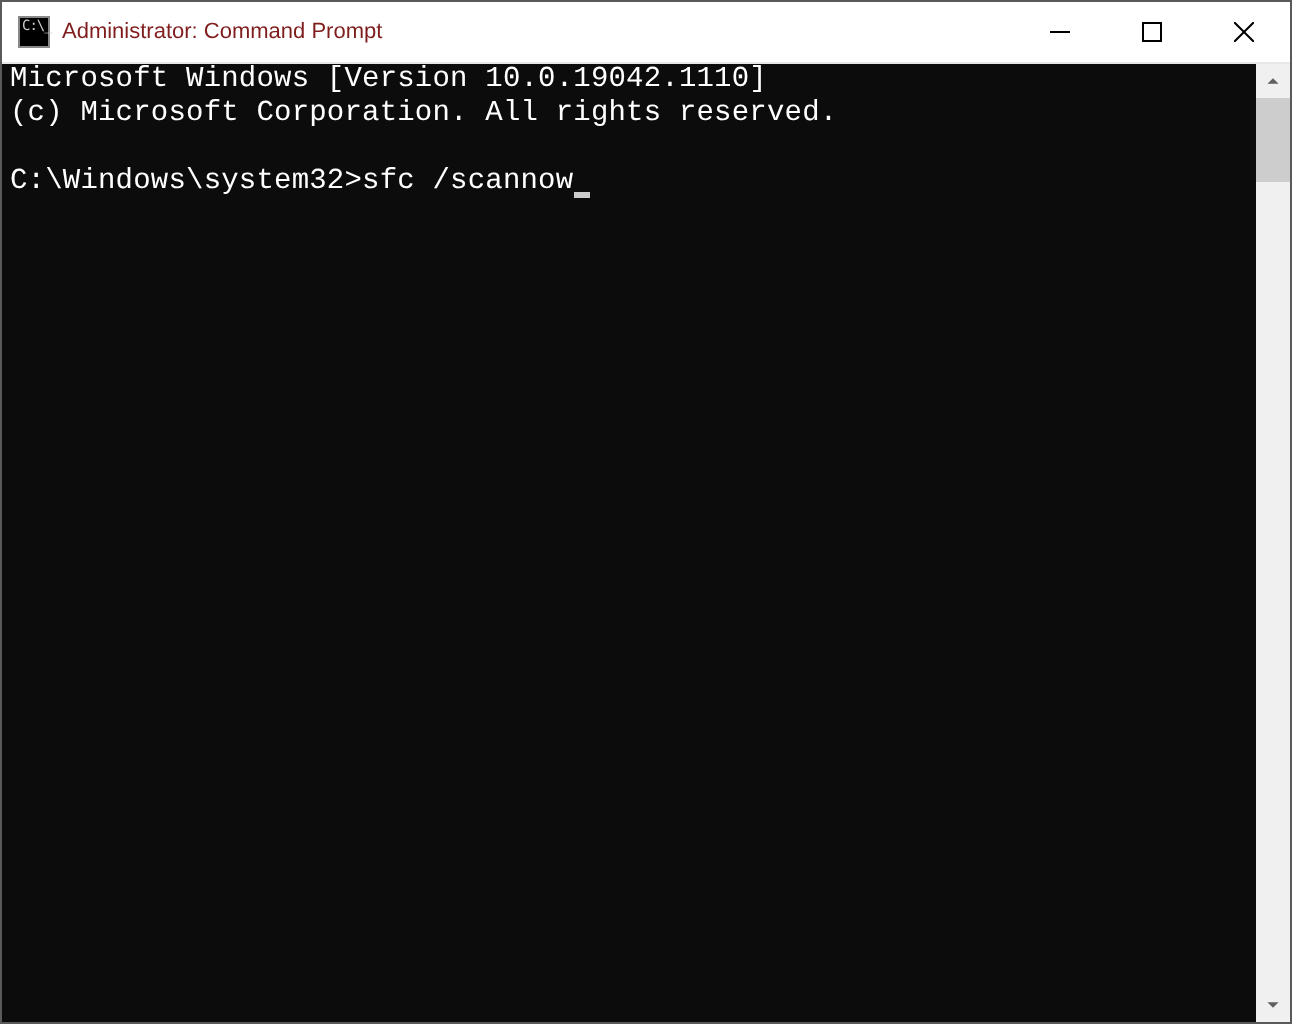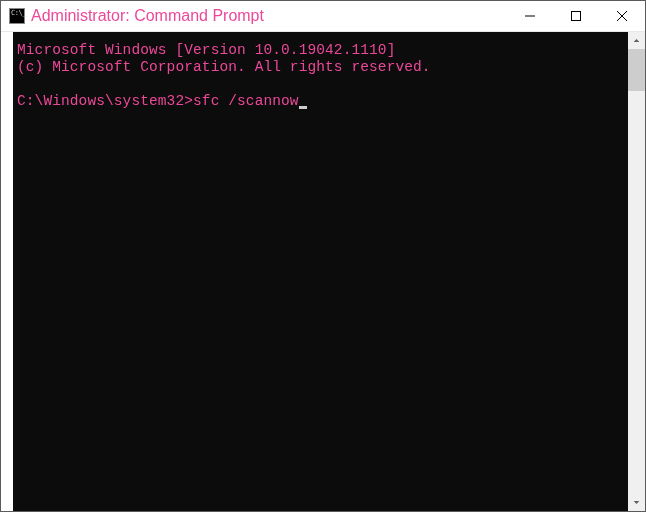--- a/index.html
+++ b/index.html
@@ -44,22 +44,22 @@
       content: "C:\\_";
       position: absolute;
       top: 0px;
       left: 1px;
       font-size: 7px;
       color: #ccc;
       font-family: Consolas, monospace;
       letter-spacing: -0.5px;
     }
     .titlebar-text {
-      font-size: 16px;
-      color: #ec4899;
+      font-size: 11px;
+      color: #7f1d1d;
       flex: 1;
       white-space: nowrap;
       overflow: hidden;
     }
     .titlebar-controls {
       display: flex;
       height: 100%;
     }
     .title-btn {
       width: 46px;
@@ -76,29 +76,28 @@
       height: 10px;
     }
     .client-area {
       flex: 1;
       display: flex;
       min-height: 0;
     }
     .terminal {
       flex: 1;
       background: #0c0c0c;
-      color: #ec4899;
+      color: #ffffff;
       font-family: Consolas, "Courier New", monospace;
       font-size: 14.5px;
       line-height: 17px;
-      padding: 10px 4px;
+      padding: 0 4px;
       white-space: pre;
       overflow: hidden;
       letter-spacing: 0.1px;
-      margin-left: 12px;
     }
     .scrollbar {
       width: 17px;
       background: #f0f0f0;
       position: relative;
       flex-shrink: 0;
     }
     .scroll-btn {
       width: 17px;
       height: 17px;

